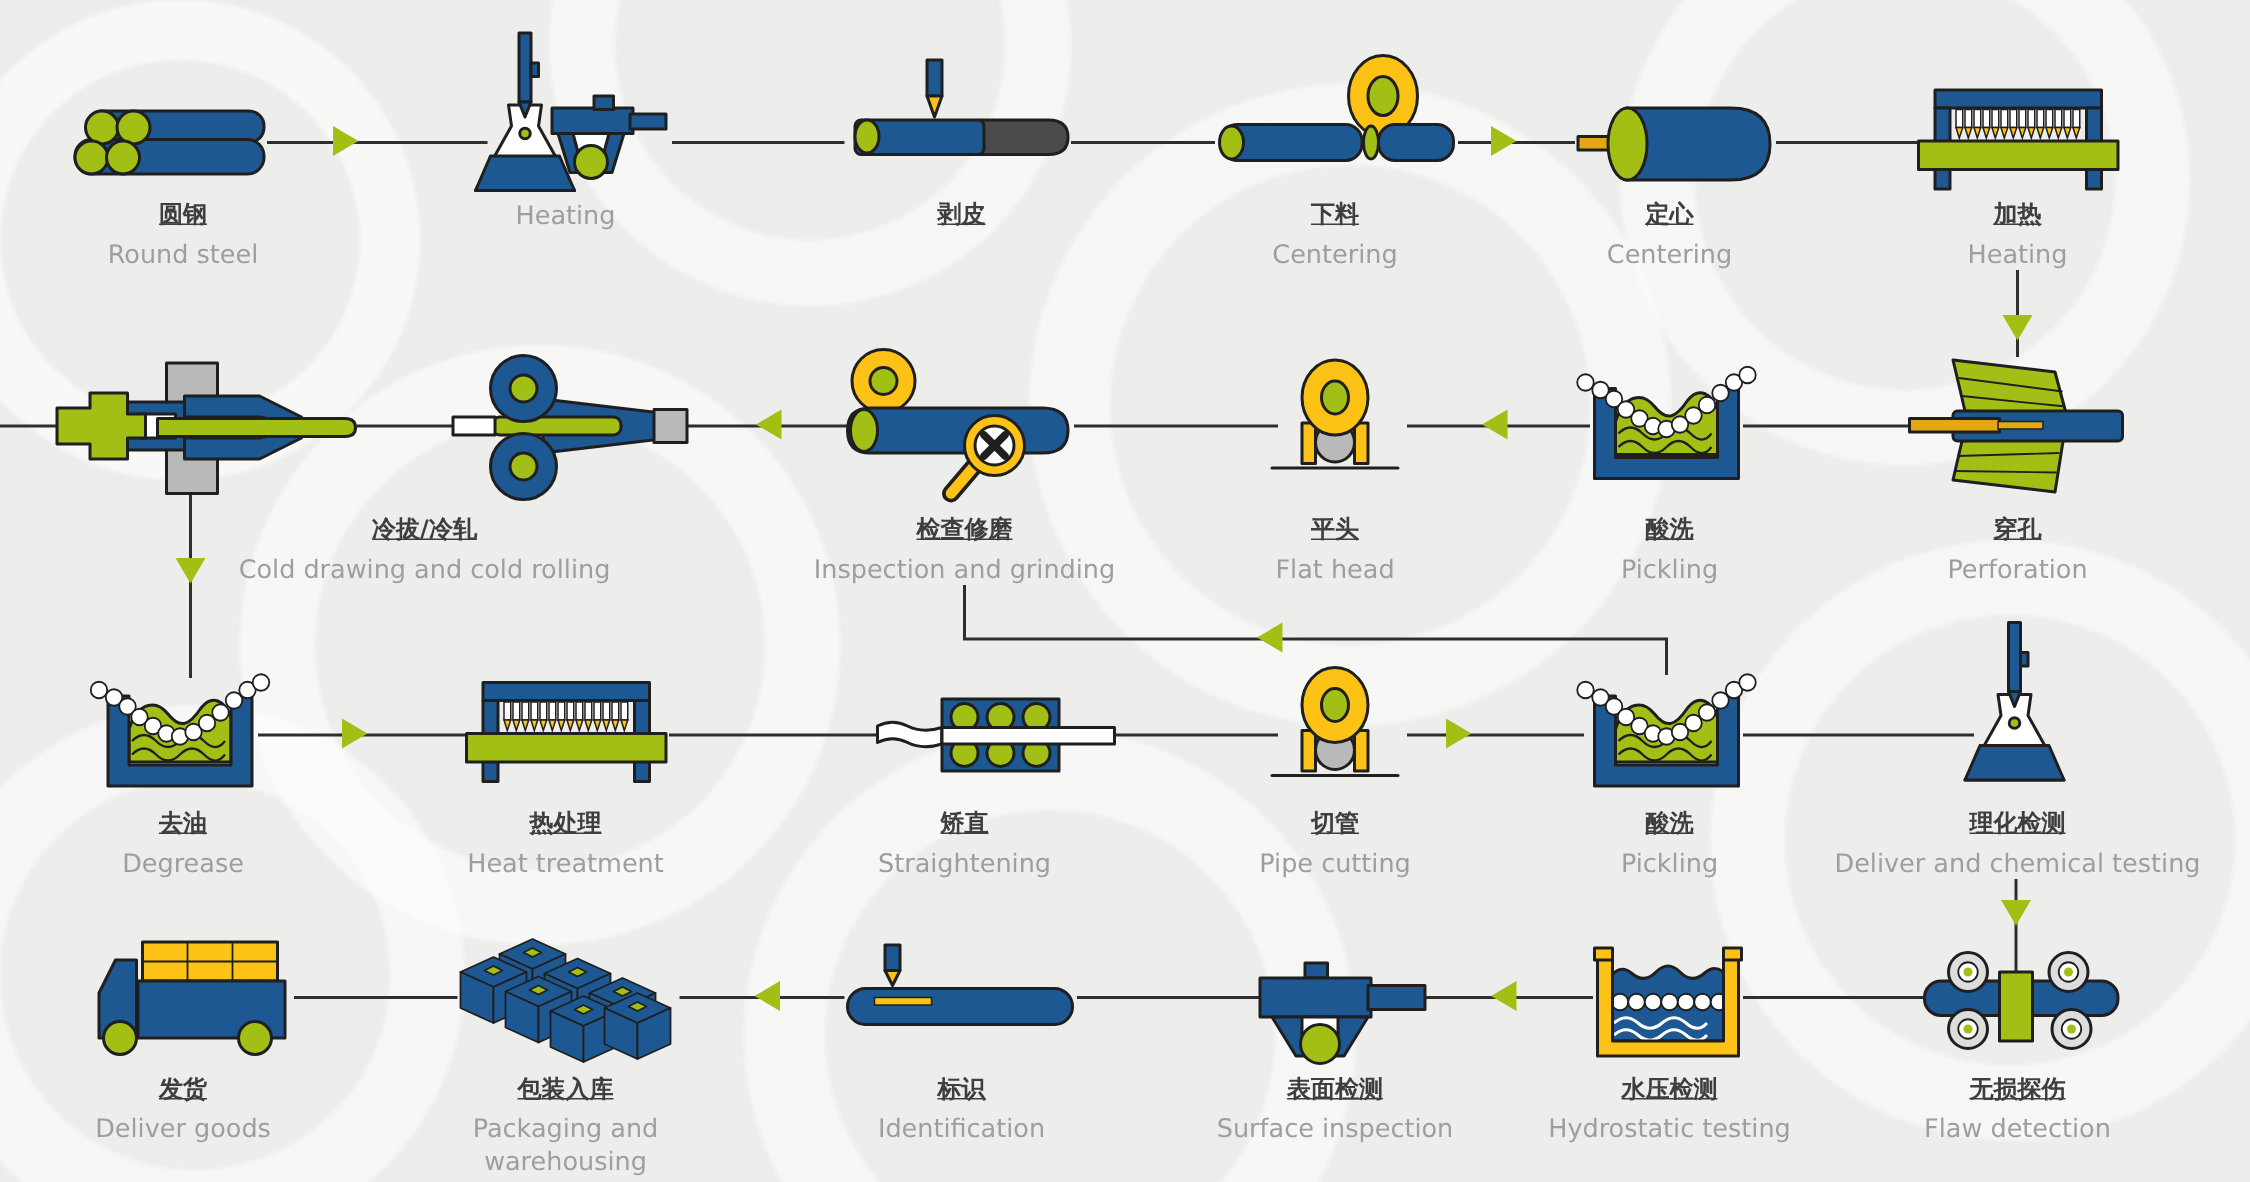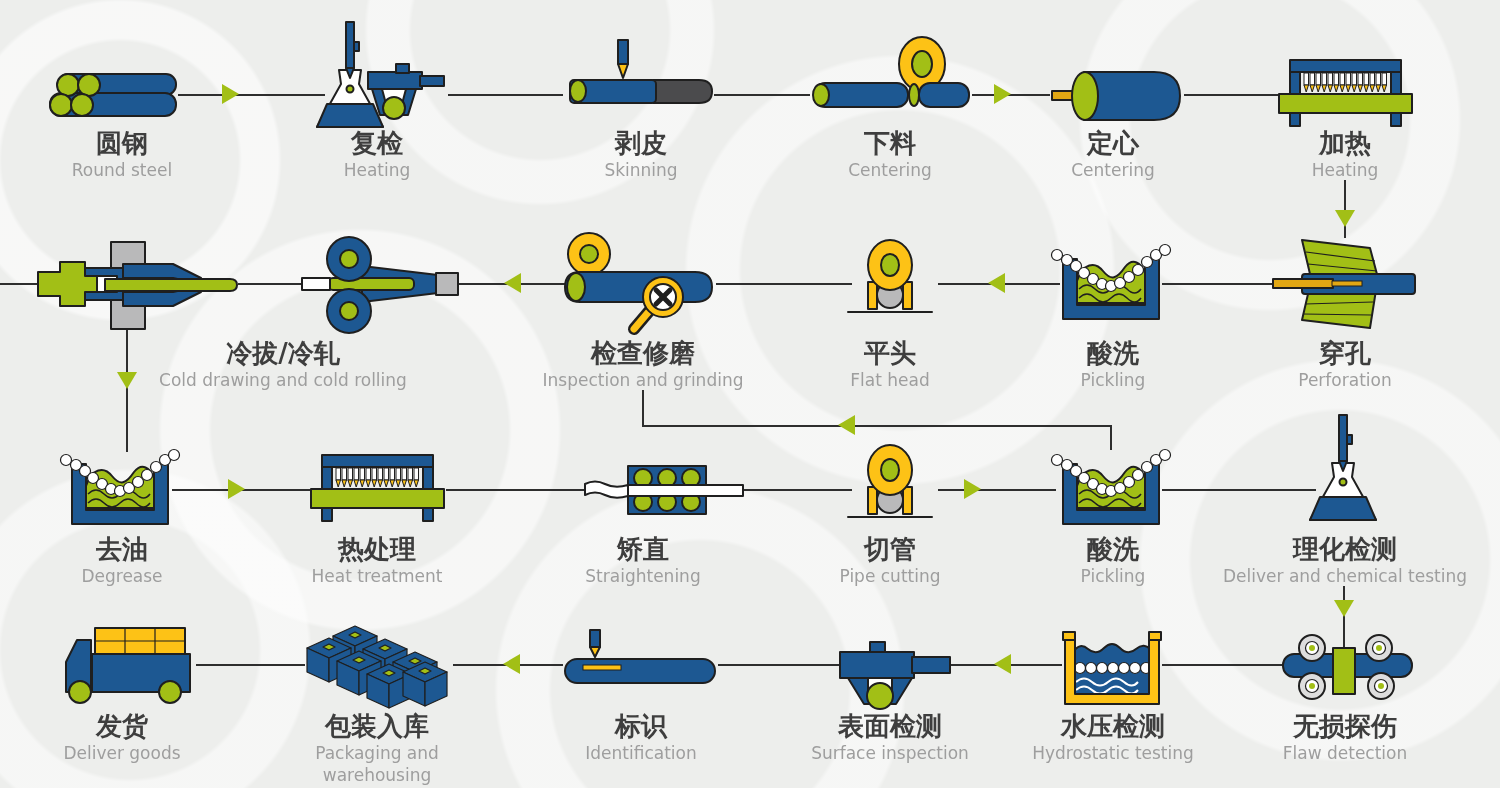--- a/index.html
+++ b/index.html
@@ -24,21 +24,21 @@
   }
   .hline,.vline{position:absolute;background:var(--c-line);}
   .hline{height:2px;}
   .vline{width:2px;}
   .arr{position:absolute;width:0;height:0;}
   .arr-r{border-left:17px solid var(--c-green);border-top:10px solid transparent;border-bottom:10px solid transparent;}
   .arr-l{border-right:17px solid var(--c-green);border-top:10px solid transparent;border-bottom:10px solid transparent;}
   .arr-d{border-top:17px solid var(--c-green);border-left:10px solid transparent;border-right:10px solid transparent;}
   .icon{position:absolute;overflow:visible;}
   .lbl{position:absolute;text-align:center;}
-  .lbl .zh{font-size:26px;font-weight:600;color:var(--c-text-zh);line-height:26px;}
+  .lbl .zh{font-size:16px;font-weight:600;color:var(--c-text-zh);line-height:26px;text-decoration:underline;}
   .lbl .en{font-size:17px;font-weight:400;color:var(--c-text-en);line-height:22px;margin-top:3px;}
   
   .fb{fill:var(--c-blue);} .fg{fill:var(--c-green);} .fy{fill:var(--c-yellow);}
   .fa{fill:var(--c-amber);} .fw{fill:#ffffff;} .fdg{fill:var(--c-gray-dark);}
   .flg{fill:var(--c-gray-light);} .frg{fill:var(--c-gray-roller);} .fn{fill:none;}
   .s{stroke:#1f1f1f;stroke-width:2;stroke-linejoin:round;stroke-linecap:round;}
   .s1{stroke:#1f1f1f;stroke-width:1.2;stroke-linejoin:round;}
   .wave{stroke:#1f1f1f;stroke-width:1.5;fill:none;}
   .wwave{stroke:#ffffff;stroke-width:2;fill:none;}
 </style>
@@ -364,26 +364,24 @@
     <polygon class="fb s" points="10,72 10,42 21,20 35,20 35,72"></polygon>
     <circle class="fg s" cx="24" cy="72" r="11"></circle>
     <circle class="fg s" cx="114" cy="72" r="11"></circle>
   </svg>
 
   <div class="lbl" style="left:2px;top:130px;width:240px">
     <div class="zh">圆钢</div>
     <div class="en">Round steel</div>
   </div>
   <div class="lbl" style="left:257px;top:130px;width:240px">
-    <div class="zh">复检</div>
     <div class="en">Heating</div>
   </div>
   <div class="lbl" style="left:521px;top:130px;width:240px">
     <div class="zh">剥皮</div>
-    <div class="en">Skinning</div>
   </div>
   <div class="lbl" style="left:770px;top:130px;width:240px">
     <div class="zh">下料</div>
     <div class="en">Centering</div>
   </div>
   <div class="lbl" style="left:1225px;top:130px;width:240px">
     <div class="zh">加热</div>
     <div class="en">Heating</div>
   </div>
   <div class="lbl" style="left:993px;top:130px;width:240px">

